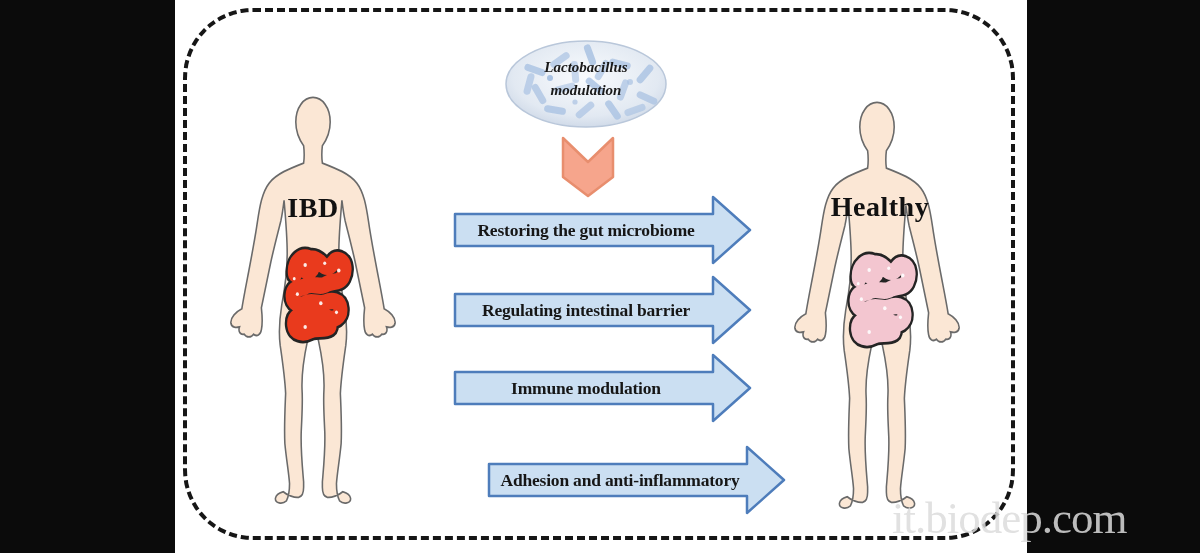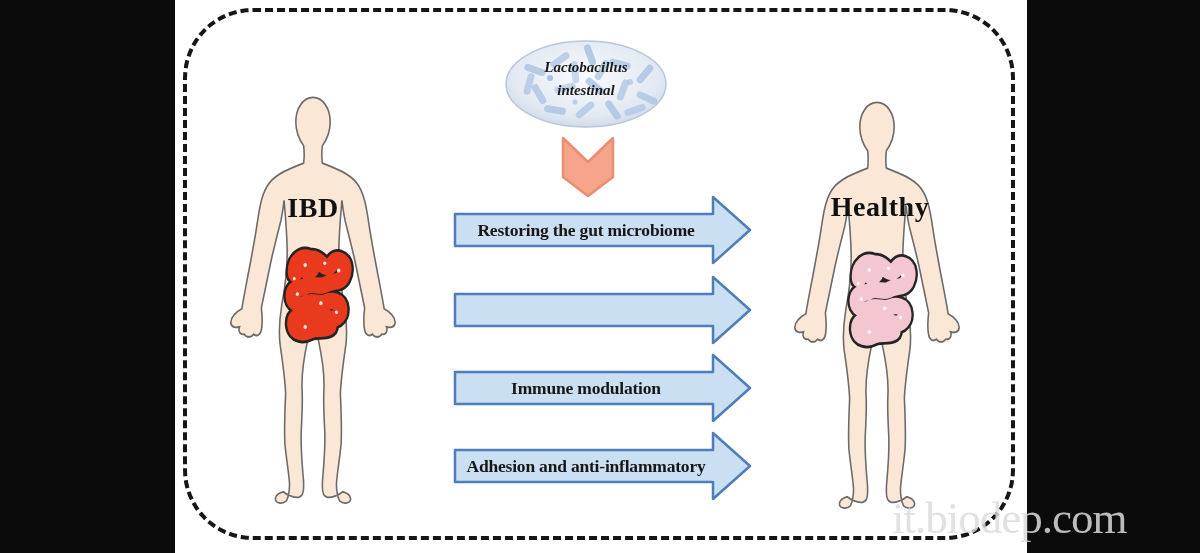--- a/index.html
+++ b/index.html
@@ -118,45 +118,46 @@
         <rect x="-11" y="-3.5" width="22" height="7" rx="3.5" transform="translate(130,70) rotate(-20)" opacity="0.65"></rect>
         <rect x="-11" y="-3.5" width="22" height="7" rx="3.5" transform="translate(97,30) rotate(-60)" opacity="0.7"></rect>
         <circle cx="45" cy="38" r="3"></circle>
           <circle cx="125" cy="42" r="3" opacity="0.7"></circle>
           <circle cx="70" cy="62" r="2.6" opacity="0.7"></circle>
       </g>
     </g>
   </svg>
   <div class="probiotic-name">
     <div>Lactobacillus</div>
-    <div>intestinal</div>
+    <div>modulation</div>
   </div>
 
   <svg class="chevron-svg" width="56" height="64" viewBox="0 0 56 64">
     <polygon points="3,3 28,27 53,3 53,42 28,61 3,42" fill="#F6A58C" stroke="#E88E6E" stroke-width="2.5" stroke-linejoin="round"></polygon>
   </svg>
 
   <div class="mech-arrow" style="top:193px;">
     <svg width="300" height="74" viewBox="0 0 300 74">
       <use href="#mech-arrow-shape" fill="#CBDFF2" stroke="#4E7DBB" stroke-width="2.5" stroke-linejoin="round"></use>
     </svg>
     <div class="mech-label">Restoring the gut microbiome</div>
   </div>
   <div class="mech-arrow" style="top:273px;">
     <svg width="300" height="74" viewBox="0 0 300 74">
       <use href="#mech-arrow-shape" fill="#CBDFF2" stroke="#4E7DBB" stroke-width="2.5" stroke-linejoin="round"></use>
     </svg>
+    <div class="mech-label">Regulating intestinal barrier</div>
   </div>
   <div class="mech-arrow" style="top:351px;">
     <svg width="300" height="74" viewBox="0 0 300 74">
       <use href="#mech-arrow-shape" fill="#CBDFF2" stroke="#4E7DBB" stroke-width="2.5" stroke-linejoin="round"></use>
     </svg>
     <div class="mech-label">Immune modulation</div>
   </div>
-  <div class="mech-arrow" style="top:429px;">
+  <div class="mech-arrow" style="top:443px;margin-left:34px;">
     <svg width="300" height="74" viewBox="0 0 300 74">
       <use href="#mech-arrow-shape" fill="#CBDFF2" stroke="#4E7DBB" stroke-width="2.5" stroke-linejoin="round"></use>
     </svg>
     <div class="mech-label">Adhesion and anti-inflammatory</div>
   </div>
 
   <div class="watermark">it.biodep.com</div>
 </div>
 
 </body></html>

